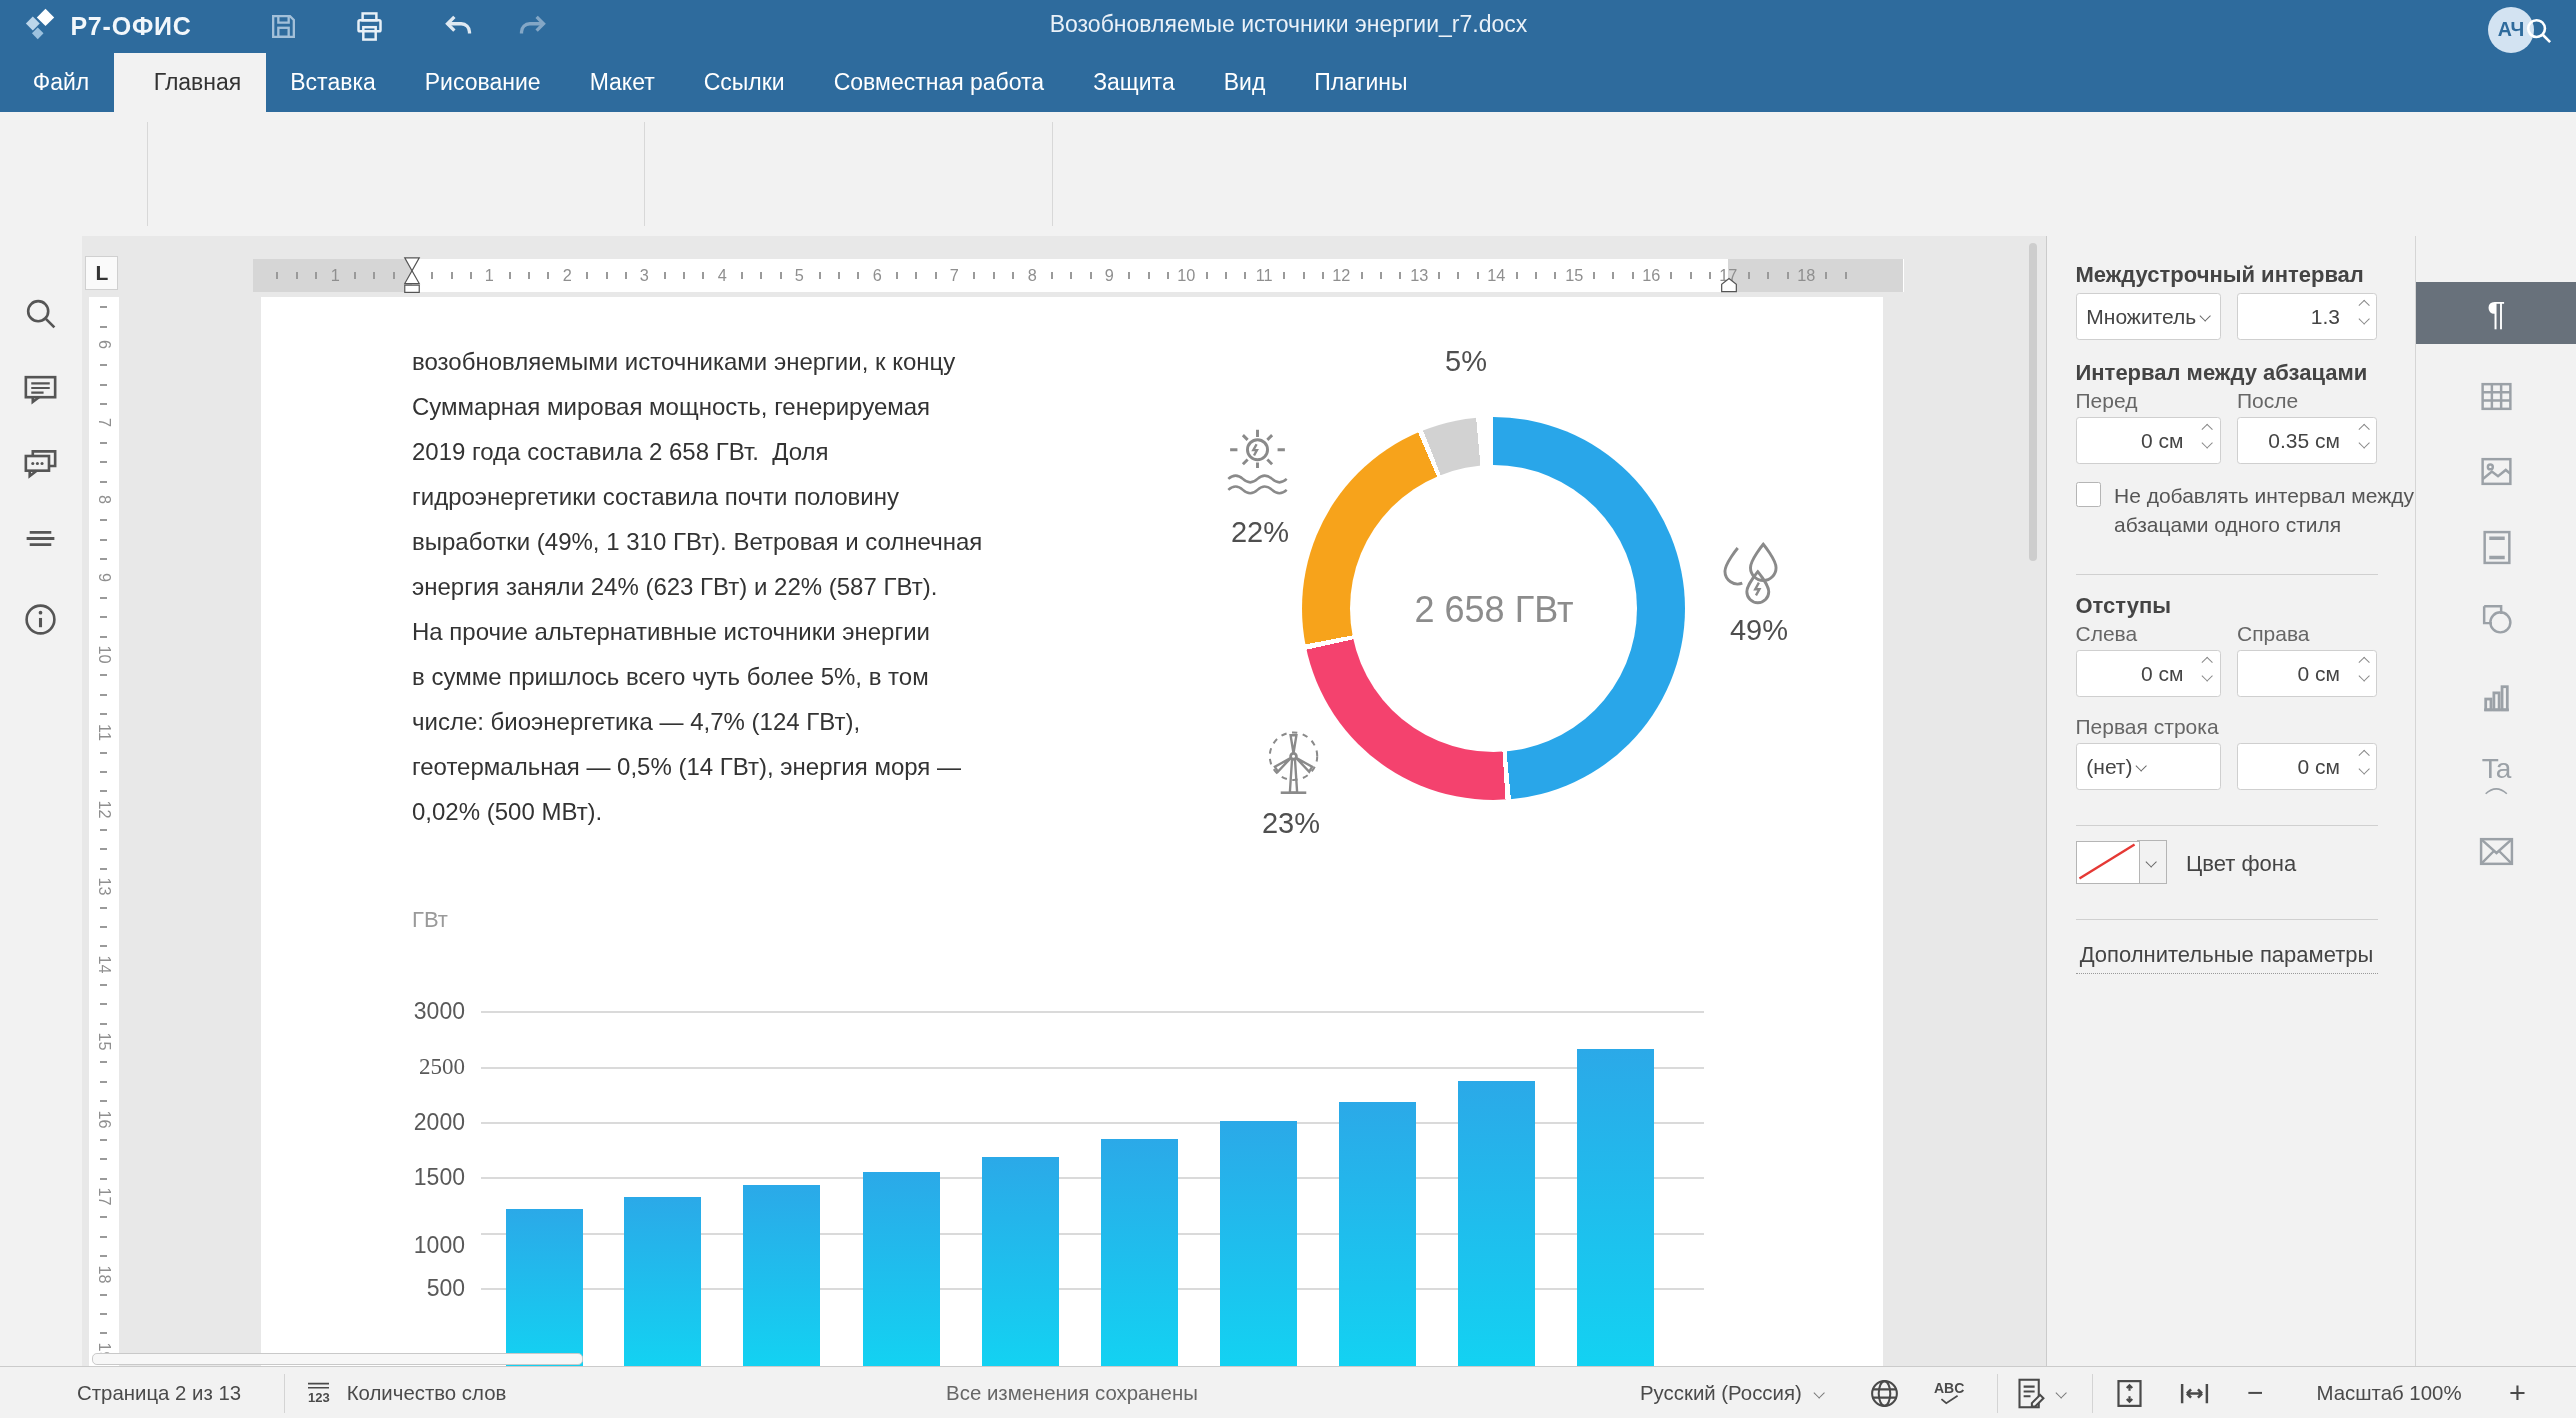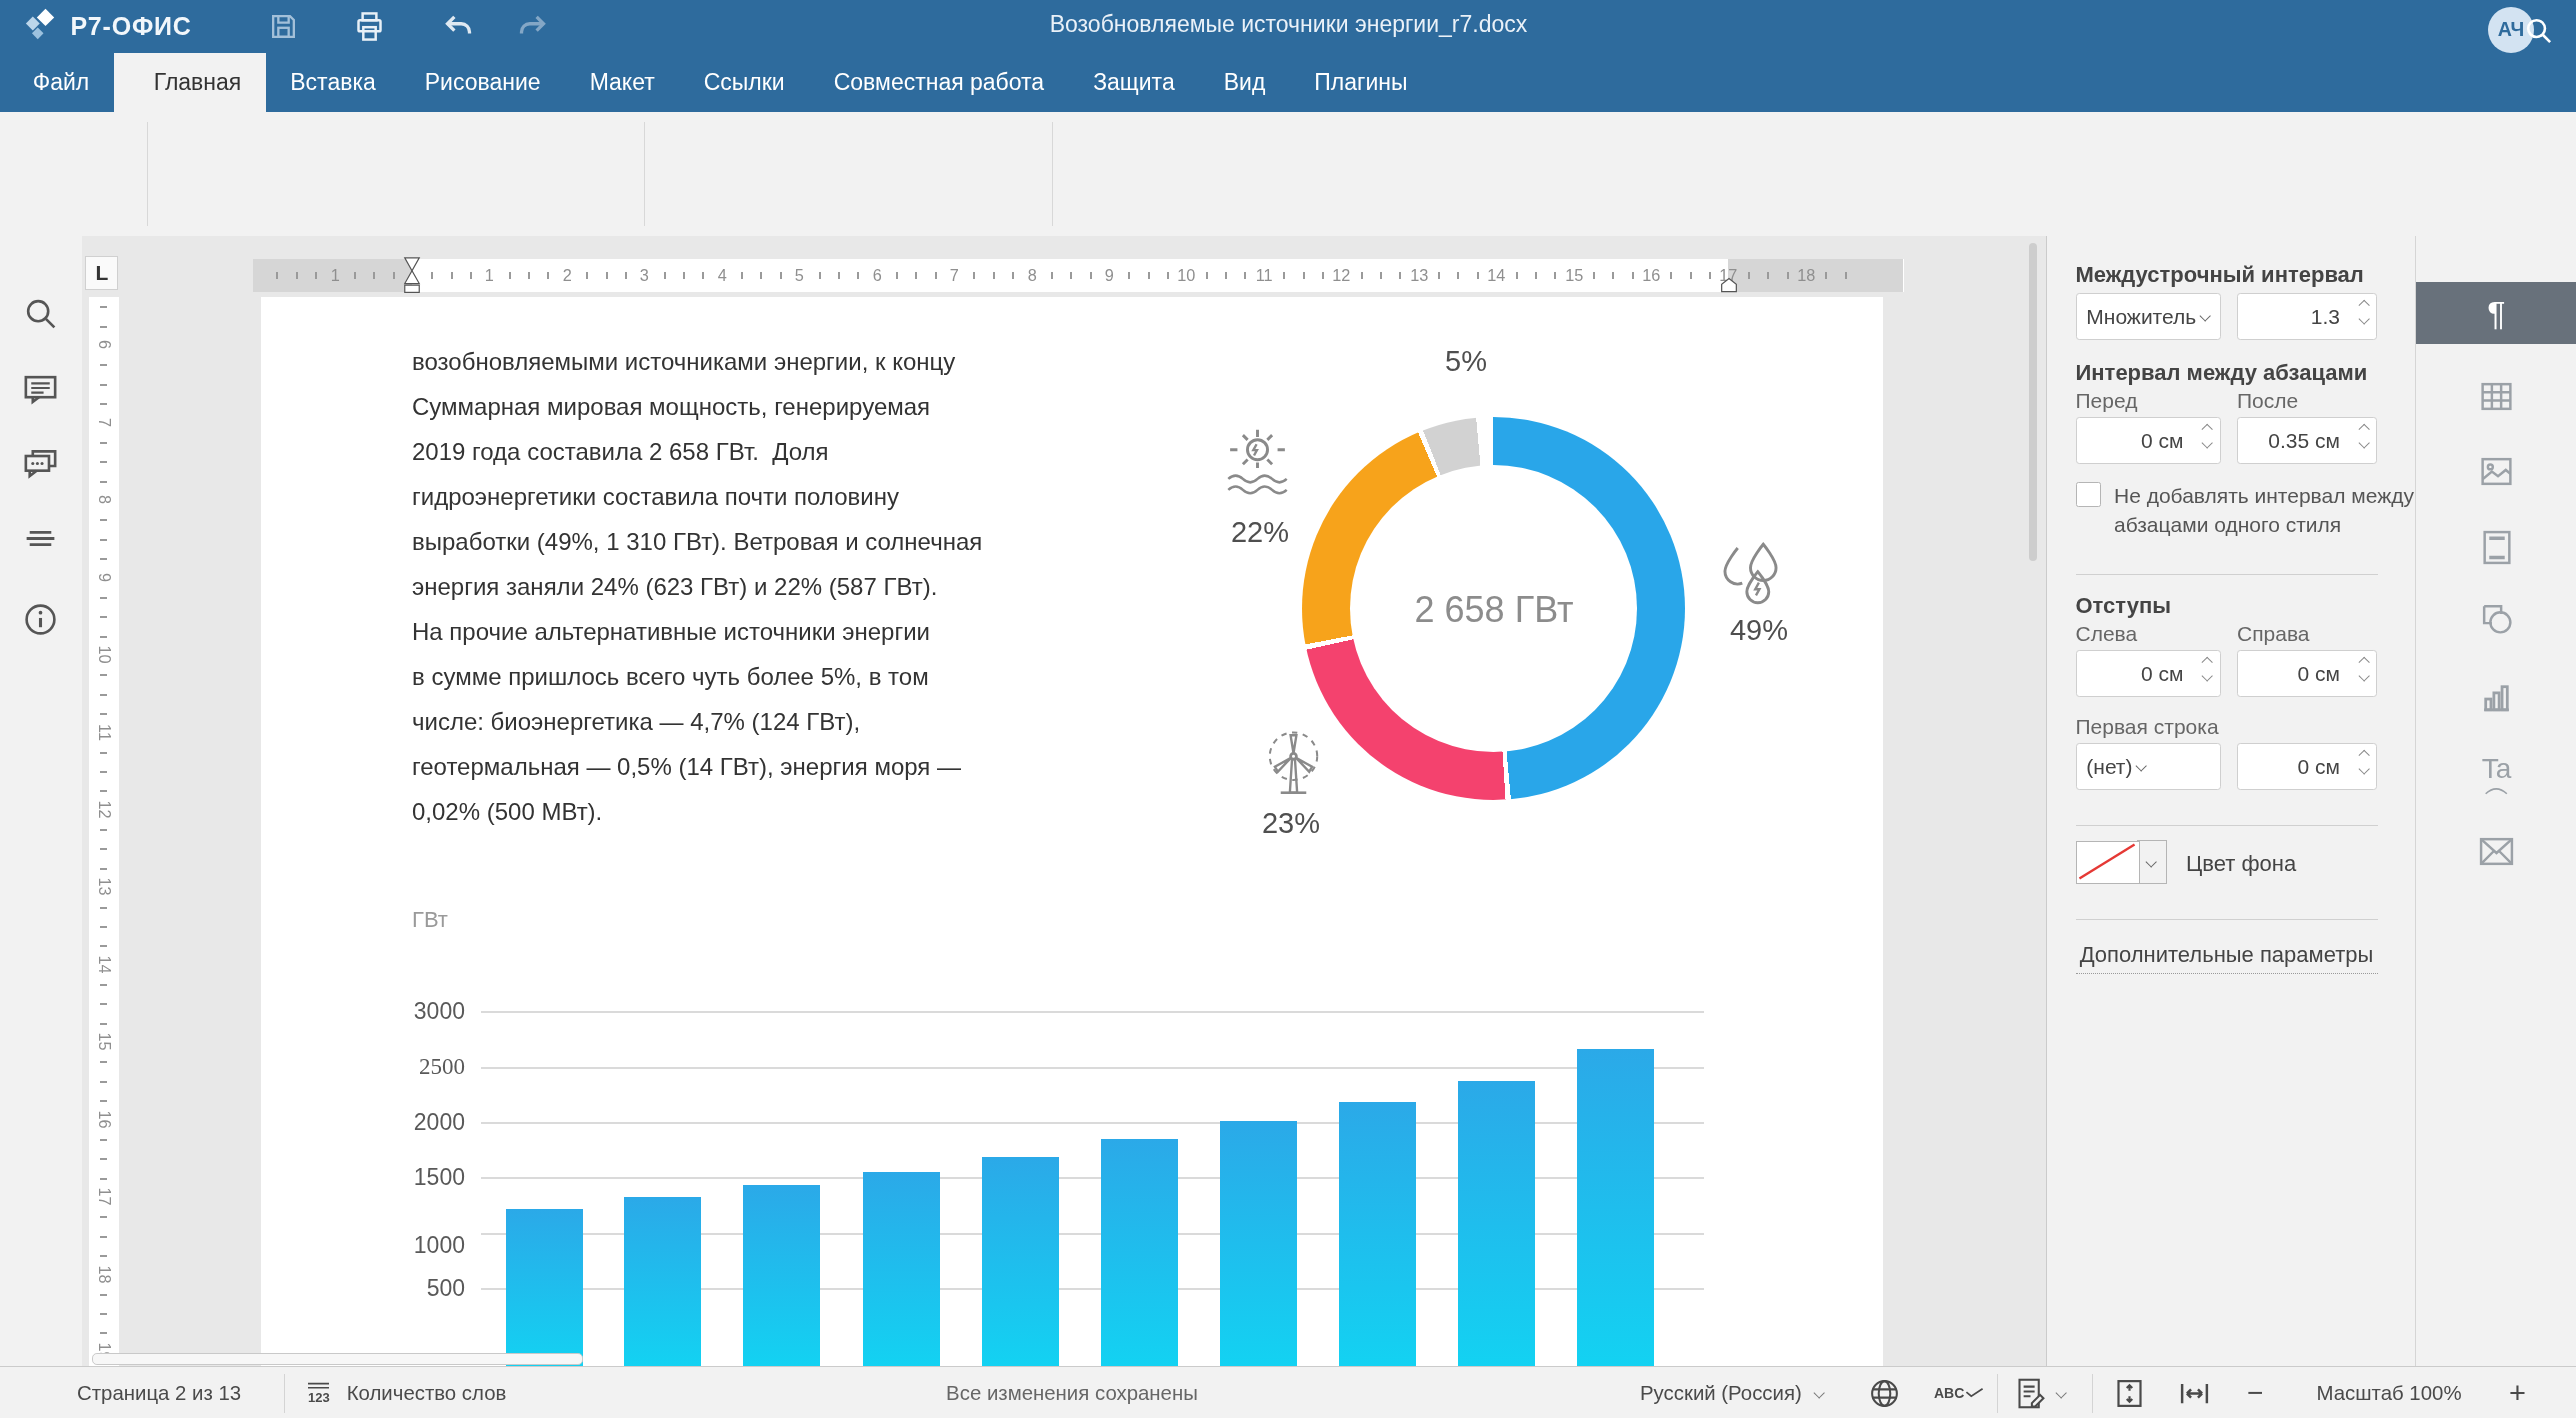--- a/index.html
+++ b/index.html
@@ -818,21 +818,21 @@
       <span>Русский (Россия)</span>
         <span class="chev small" style="border-color:#777;"></span>
     </div>
     <div class="sb" style="left:1868px;">
       <svg width="33" height="33" viewBox="0 0 24 24" fill="none" stroke="#4a4a4a" stroke-width="1.5">
           <circle cx="12" cy="12" r="9"></circle>
           <ellipse cx="12" cy="12" rx="4.2" ry="9"></ellipse>
           <path d="M3.5 9h17M3.5 15h17"></path>
         </svg>
     </div>
-    <div class="sb" style="left:1934px;flex-direction:row;justify-content:center;line-height:1;">
+    <div class="sb" style="left:1934px;flex-direction:column;justify-content:center;line-height:1;">
       <span style="font-size:14px;font-weight:bold;">ABC</span>
       <svg width="21" height="9.8" viewBox="0 0 26 12" fill="none" stroke="#4a4a4a" stroke-width="2.2">
           <path d="M3 5l6 5L23 1"></path>
         </svg>
     </div>
     <div class="sb-sep" style="left:1997px;"></div>
     <div class="sb" style="left:2015px;gap:6.5px;">
       <svg width="31" height="33" viewBox="0 0 20 24" fill="none" stroke="#4a4a4a" stroke-width="1.5">
           <rect x="2" y="2" width="14" height="20"></rect>
           <path d="M5 7h8M5 10.5h8M5 14h5"></path>

